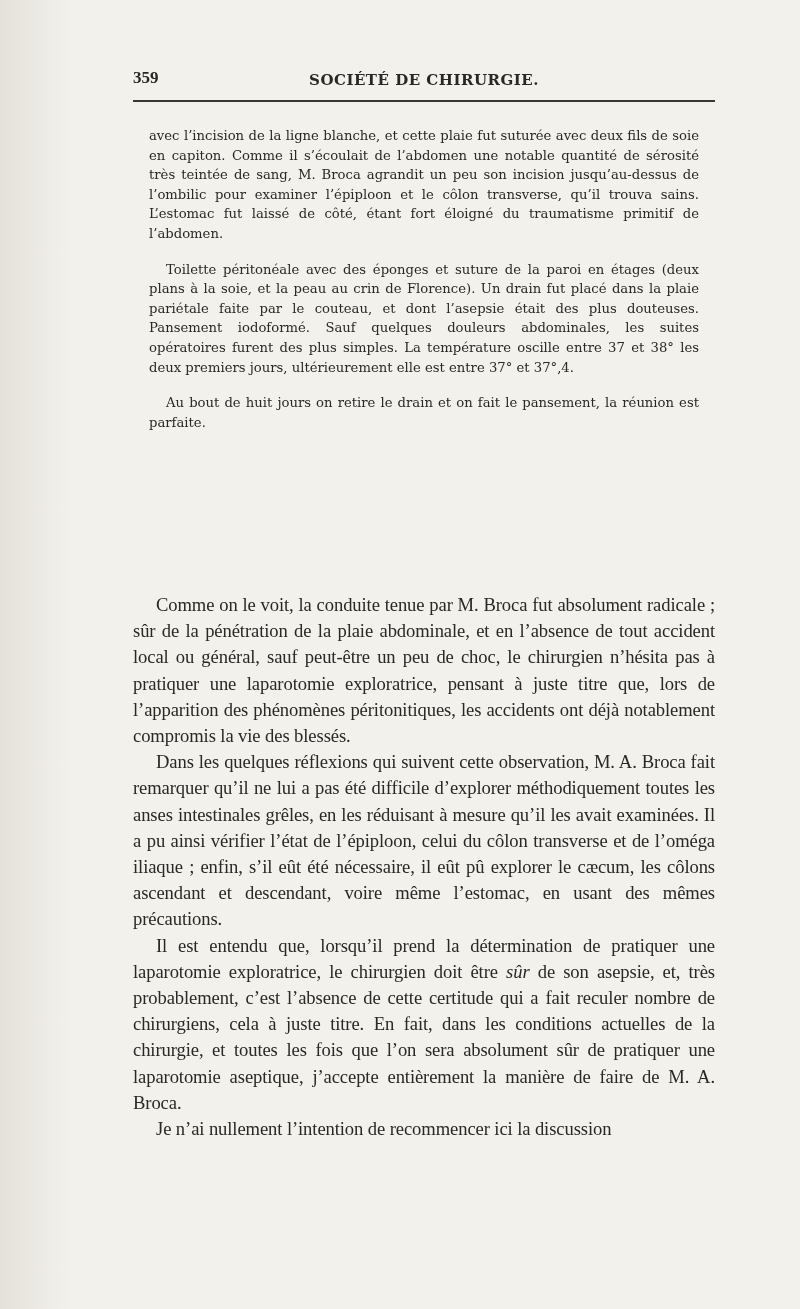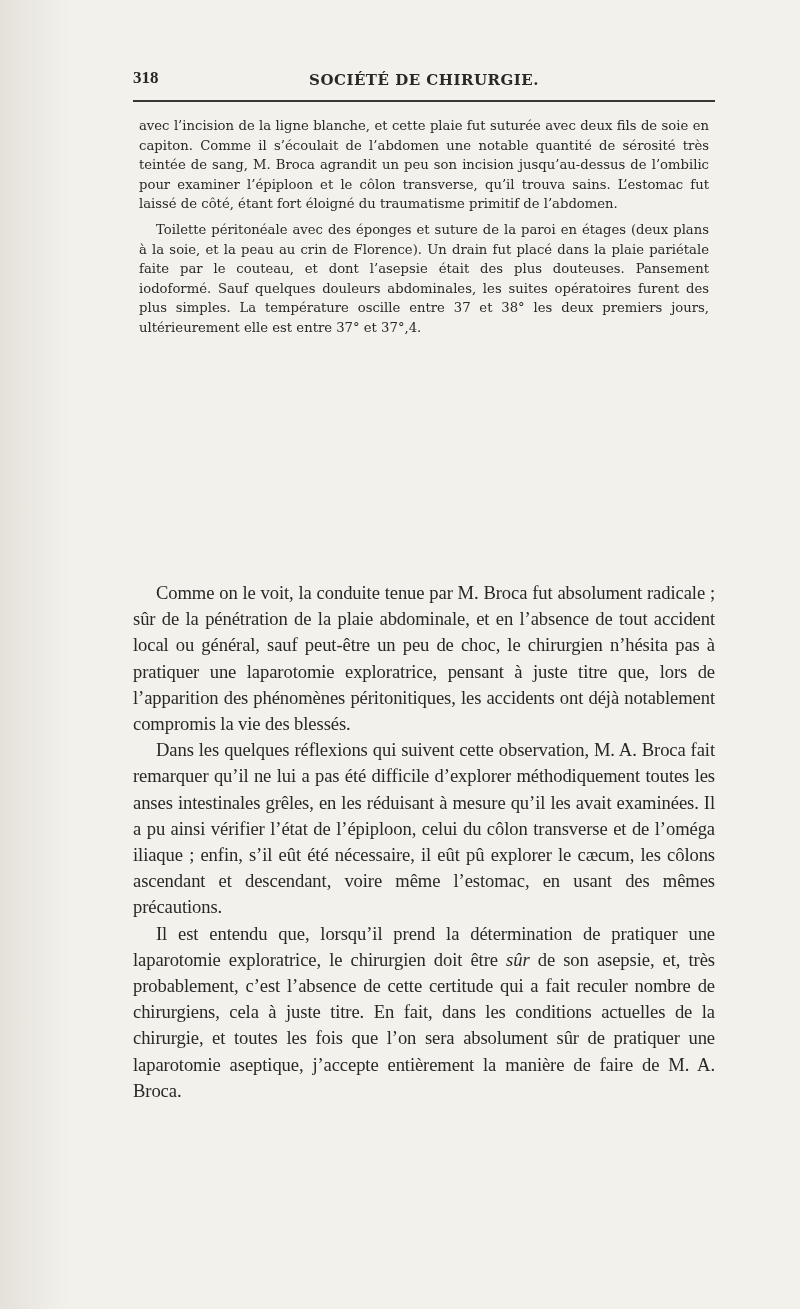--- a/index.html
+++ b/index.html
@@ -28,44 +28,46 @@
   }
   .rule {
     position: absolute; left: 133px; top: 100px; width: 582px; height: 2px;
     background: #3a3634;
   }
   .small-block {
     position: absolute; left: 133px; top: 110px; width: 582px;
     font-family: "DejaVu Serif", serif; font-size: 13.2px; line-height: 19.6px;
     text-align: justify;
   }
-  .small-block p { margin: 6px; text-indent: 17px; }
+  .small-block p { margin: 16px; text-indent: 17px; }
   .small-block p.cont { text-indent: 0; }
   .large-block {
-    position: absolute; left: 133px; top: 580px; width: 582px;
+    position: absolute; left: 133px; top: 592px; width: 582px;
     font-family: "Liberation Serif", serif; font-size: 18.6px; line-height: 26.2px;
     text-align: justify;
     letter-spacing: -0.1px;
   }
   .large-block p { margin: 0; text-indent: 23px; }
   em { font-style: italic; }
 </style>
 </head>
 <body>
 
 <div class="page-edge"></div>
 
 <div class="header">
-  <span class="page-num">318</span>
+  <span class="page-num">359</span>
   <div class="running-head">SOCIÉTÉ DE CHIRURGIE.</div>
 </div>
 <div class="rule"></div>
 
 <div class="small-block">
   <p class="cont">avec l’incision de la ligne blanche, et cette plaie fut suturée avec deux fils de soie en capiton. Comme il s’écoulait de l’abdomen une notable quantité de sérosité très teintée de sang, M. Broca agrandit un peu son incision jusqu’au-dessus de l’ombilic pour examiner l’épiploon et le côlon transverse, qu’il trouva sains. L’estomac fut laissé de côté, étant fort éloigné du traumatisme primitif de l’abdomen.</p>
   <p>Toilette péritonéale avec des éponges et suture de la paroi en étages (deux plans à la soie, et la peau au crin de Florence). Un drain fut placé dans la plaie pariétale faite par le couteau, et dont l’asepsie était des plus douteuses. Pansement iodoformé. Sauf quelques douleurs abdominales, les suites opératoires furent des plus simples. La température oscille entre 37 et 38° les deux premiers jours, ultérieurement elle est entre 37° et 37°,4.</p>
+  <p>Au bout de huit jours on retire le drain et on fait le pansement, la réunion est parfaite.</p>
 </div>
 
 <div class="large-block">
   <p>Comme on le voit, la conduite tenue par M. Broca fut absolument radicale ; sûr de la pénétration de la plaie abdominale, et en l’absence de tout accident local ou général, sauf peut-être un peu de choc, le chirurgien n’hésita pas à pratiquer une laparotomie exploratrice, pensant à juste titre que, lors de l’apparition des phénomènes péritonitiques, les accidents ont déjà notablement compromis la vie des blessés.</p>
   <p>Dans les quelques réflexions qui suivent cette observation, M. A. Broca fait remarquer qu’il ne lui a pas été difficile d’explorer méthodiquement toutes les anses intestinales grêles, en les réduisant à mesure qu’il les avait examinées. Il a pu ainsi vérifier l’état de l’épiploon, celui du côlon transverse et de l’oméga iliaque ; enfin, s’il eût été nécessaire, il eût pû explorer le cæcum, les côlons ascendant et descendant, voire même l’estomac, en usant des mêmes précautions.</p>
   <p><span>Il est entendu que, lorsqu’il prend la détermination de pratiquer une laparotomie exploratrice, le chirurgien doit être </span><em>sûr</em><span> de son asepsie, et, très probablement, c’est l’absence de cette certitude qui a fait reculer nombre de chirurgiens, cela à juste titre. En fait, dans les conditions actuelles de la chirurgie, et toutes les fois que l’on sera absolument sûr de pratiquer une laparotomie aseptique, j’accepte entièrement la manière de faire de M. A. Broca.</span></p>
+  <p>Je n’ai nullement l’intention de recommencer ici la discussion</p>
 </div>
 
 </body></html>

